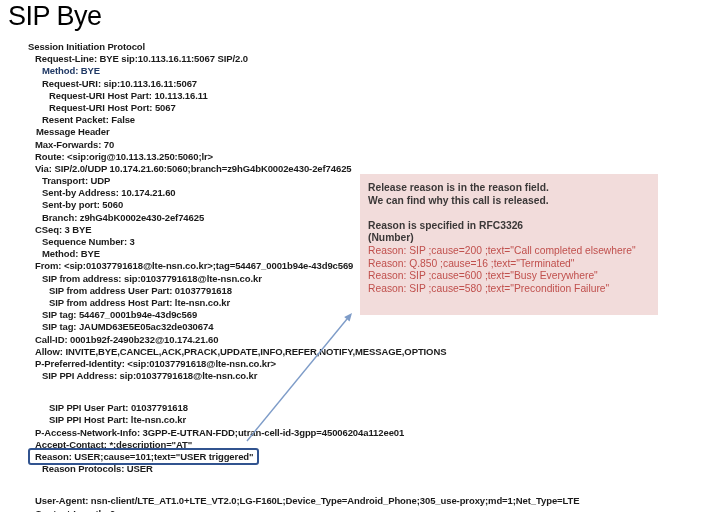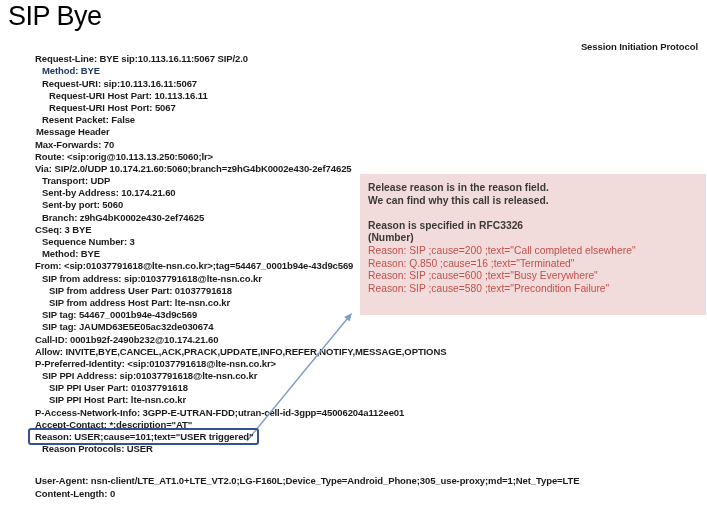--- a/index.html
+++ b/index.html
@@ -24,41 +24,41 @@
   .tree-line.highlight span{position:relative;display:inline-block;}
   .tree-line.highlight span i{
     font-style:normal;position:relative;z-index:2;
   }
   .tree-line.highlight span::after{
     content:"";position:absolute;left:-7px;right:-6px;top:-3px;bottom:-2px;
     border:2px solid var(--hl-border,#31538F);border-radius:3px;
     background:transparent;z-index:1;
   }
   .annotation-box{
-    position:absolute;left:360px;top:174px;width:346px;height:141px;
+    position:absolute;left:360px;top:174px;width:298px;height:141px;
     background:var(--ann-bg,#F2DCDB);
     padding:8px 0 0 8px;box-sizing:border-box;
     font-size:10.3px;line-height:12.6px;
   }
   .ann-line{white-space:nowrap;}
   .ann-line.bold{font-weight:700;color:var(--ann-text,#3B3838);}
   .ann-line.example{font-weight:400;color:var(--ann-example,#C0504D);}
   .ann-line.blank{height:12.6px;}
   .arrow-layer{
     position:absolute;left:0;top:0;width:707px;height:512px;
     pointer-events:none;
   }
 </style>
 </head>
 <body style="--tree-text: #1b1b1b; --method: #1F3864; --hl-border: #31538F; --ann-bg: #F2DCDB; --ann-text: #3B3838; --ann-example: #C0504D;">
 
 <div class="slide-title">SIP Bye</div>
 
 <div class="packet-tree">
-    <div class="tree-line default" style="padding-left: 0px; text-align: right;">Session Initiation Protocol</div>
+    <div class="tree-line default" style="padding-left: 0px;">Session Initiation Protocol</div>
     <div class="tree-line default" style="padding-left: 7px;">Request-Line: BYE sip:10.113.16.11:5067 SIP/2.0</div>
     <div class="tree-line method" style="padding-left: 14px;">Method: BYE</div>
     <div class="tree-line default" style="padding-left: 14px;">Request-URI: sip:10.113.16.11:5067</div>
     <div class="tree-line default" style="padding-left: 21px;">Request-URI Host Part: 10.113.16.11</div>
     <div class="tree-line default" style="padding-left: 21px;">Request-URI Host Port: 5067</div>
     <div class="tree-line default" style="padding-left: 14px;">Resent Packet: False</div>
     <div class="tree-line default" style="padding-left: 8px;">Message Header</div>
     <div class="tree-line default" style="padding-left: 7px;">Max-Forwards: 70</div>
     <div class="tree-line default" style="padding-left: 7px;">Route: &lt;sip:orig@10.113.13.250:5060;lr&gt;</div>
     <div class="tree-line default" style="padding-left: 7px;">Via: SIP/2.0/UDP 10.174.21.60:5060;branch=z9hG4bK0002e430-2ef74625</div>
@@ -72,21 +72,21 @@
     <div class="tree-line default" style="padding-left: 7px;">From: &lt;sip:01037791618@lte-nsn.co.kr&gt;;tag=54467_0001b94e-43d9c569</div>
     <div class="tree-line default" style="padding-left: 14px;">SIP from address: sip:01037791618@lte-nsn.co.kr</div>
     <div class="tree-line default" style="padding-left: 21px;">SIP from address User Part: 01037791618</div>
     <div class="tree-line default" style="padding-left: 21px;">SIP from address Host Part: lte-nsn.co.kr</div>
     <div class="tree-line default" style="padding-left: 14px;">SIP tag: 54467_0001b94e-43d9c569</div>
     <div class="tree-line default" style="padding-left: 14px;">SIP tag: JAUMD63E5E05ac32de030674</div>
     <div class="tree-line default" style="padding-left: 7px;">Call-ID: 0001b92f-2490b232@10.174.21.60</div>
     <div class="tree-line default" style="padding-left: 7px;">Allow: INVITE,BYE,CANCEL,ACK,PRACK,UPDATE,INFO,REFER,NOTIFY,MESSAGE,OPTIONS</div>
     <div class="tree-line default" style="padding-left: 7px;">P-Preferred-Identity: &lt;sip:01037791618@lte-nsn.co.kr&gt;</div>
     <div class="tree-line default" style="padding-left: 14px;">SIP PPI Address: sip:01037791618@lte-nsn.co.kr</div>
-    <div class="tree-line default" style="padding-left: 21px;">SIP PPI User Part: 01037791618</div>
+    <div class="tree-line default" style="padding-left: 21px; margin-top: 20px;">SIP PPI User Part: 01037791618</div>
     <div class="tree-line default" style="padding-left: 21px;">SIP PPI Host Part: lte-nsn.co.kr</div>
     <div class="tree-line default" style="padding-left: 7px;">P-Access-Network-Info: 3GPP-E-UTRAN-FDD;utran-cell-id-3gpp=45006204a112ee01</div>
     <div class="tree-line default" style="padding-left: 7px;">Accept-Contact: *;description="AT"</div>
     <div class="tree-line highlight" style="padding-left: 7px;"><span><i>Reason: USER;cause=101;text="USER triggered"</i></span></div>
     <div class="tree-line default" style="padding-left: 14px;">Reason Protocols: USER</div>
     <div class="tree-line default" style="padding-left: 7px; margin-top: 20px;">User-Agent: nsn-client/LTE_AT1.0+LTE_VT2.0;LG-F160L;Device_Type=Android_Phone;305_use-proxy;md=1;Net_Type=LTE</div>
     <div class="tree-line default" style="padding-left: 7px;">Content-Length: 0</div>
   </div>
 
 <div class="annotation-box">

